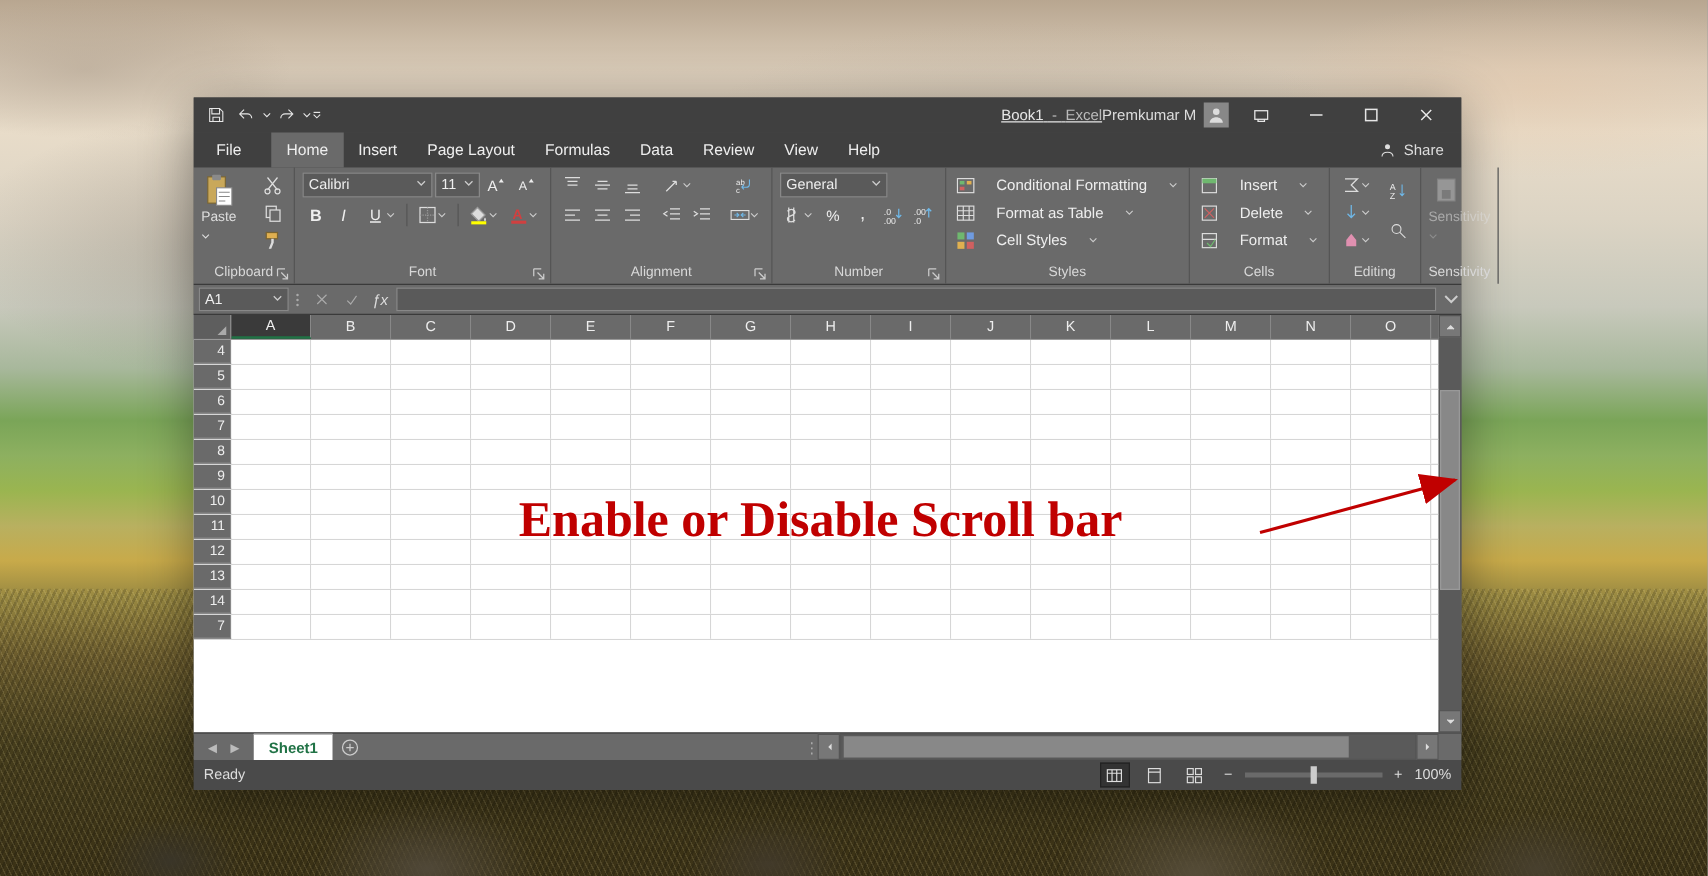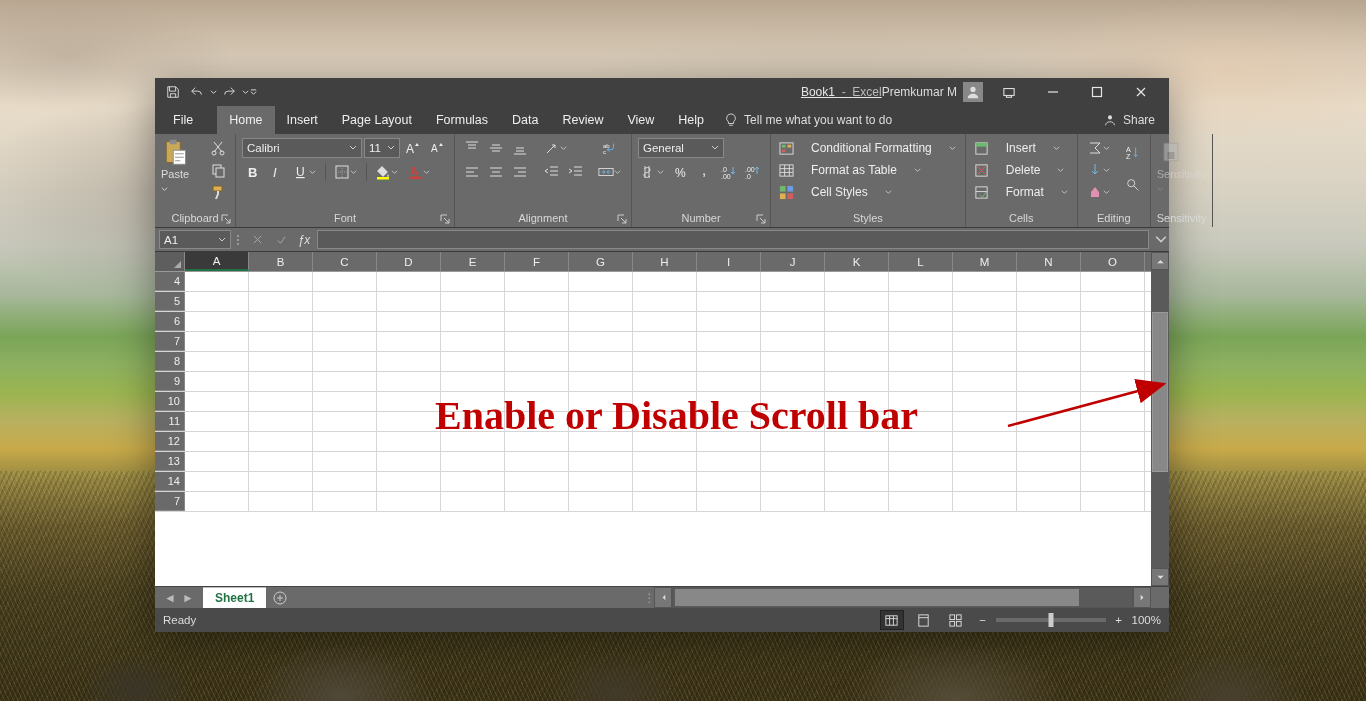--- a/index.html
+++ b/index.html
@@ -73,21 +73,21 @@
 .bigbtn svg { width:28px; height:28px; }
 .bigbtn span { font-size:11px; }
 .vstack { display:flex; flex-direction:column; gap:2px; }
 .hstack { display:flex; align-items:center; gap:2px; }
 .iconbtn { width:22px; height:20px; display:flex; align-items:center; justify-content:center; cursor:pointer; }
 .iconbtn.wide { width:auto; padding:0 3px; }
 .iconbtn svg { width:16px; height:16px; }
 .dd { width:8px; }
 .dd svg{width:7px;height:7px;}
 .combo { height:20px; background:#5a5a5a; border:1px solid #888; display:flex; align-items:center; padding:0 4px; color:#eee; font-size:11.5px; gap:4px; cursor:pointer; }
-.combo.font { width:120px; }
+.combo.font { width:104px; }
 .combo.size { width:36px; }
 .combo .carrow { margin-left:auto; }
 .menuitem { display:flex; align-items:center; gap:17px; cursor:pointer; height:20px; padding:0 2px; font-size:12px; color:#eee; white-space:nowrap; }
 .menuitem svg{width:15px;height:15px;}
 .menuitem .dd svg{width:7px;height:7px;}
 .disabled { opacity:0.55; }
 
 .fbar { height:24px; background:#6a6a6a; border-bottom:1px solid #3a3a3a; display:flex; align-items:stretch; }
 .namebox { width:72px; border:1px solid #888; margin:2px 0 2px 4px; background:#5a5a5a; display:flex; align-items:center; padding:0 4px; color:#eee; font-size:11.5px; }
 .namebox .carrow{margin-left:auto;}
@@ -135,21 +135,21 @@
 .status .spacer2{flex:1;}
 .viewbtn { width:24px; height:20px; display:flex; align-items:center; justify-content:center; cursor:pointer; }
 .viewbtn.active { background:#333; border:1px solid #222; }
 .viewbtn svg{width:15px;height:15px;stroke:#ddd;fill:none;}
 .zoom { display:flex; align-items:center; gap:6px; }
 .zoom .track { width:110px; height:4px; background:#6a6a6a; position:relative; }
 .zoom .tick { position:absolute; left:50%; top:-3px; bottom:-3px; width:1px; background:#999; }
 .zoom .knob { position:absolute; left:50%; top:-5px; width:5px; height:14px; background:#ccc; transform:translateX(-50%); cursor:pointer; }
 .zoom .pm { width:14px; text-align:center; cursor:pointer; }
 
-.annot { position:absolute; left:435px; top:392px; color:#c00000; font-family:"Times New Roman",serif; font-size:40px; font-weight:700; white-space:nowrap; pointer-events:none; }
+.annot { position:absolute; left:415px; top:392px; color:#c00000; font-family:"Times New Roman",serif; font-size:40px; font-weight:700; white-space:nowrap; pointer-events:none; }
 .arrow-svg { position:absolute; left:1006px; top:376px; pointer-events:none; }
 .carrow svg{width:8px;height:8px;}
 </style>
 </head>
 <body>
 
 <div class="sky-gradient"></div>
 <div class="ground-noise"></div>
 <div class="rocks"></div>
 
@@ -228,26 +228,20 @@
   <div class="tabs">
     <div class="tab">File</div>
     <div class="tab active">Home</div>
     <div class="tab">Insert</div>
     <div class="tab">Page Layout</div>
     <div class="tab">Formulas</div>
     <div class="tab">Data</div>
     <div class="tab">Review</div>
     <div class="tab">View</div>
     <div class="tab">Help</div>
-    <div class="tellme">
-      <svg viewBox="0 0 16 16">
-          <path d="M8 1a5 5 0 0 0-3 9v2h6v-2a5 5 0 0 0-3-9zM6 14h4" stroke-width="1"></path>
-        </svg>
-      <span>Tell me what you want to do</span>
-    </div>
     <div class="share">
       <svg viewBox="0 0 16 16">
           <circle cx="8" cy="5" r="2.3"></circle>
           <path d="M3 14c0-2.5 2.2-4 5-4s5 1.5 5 4" fill="none" stroke="#ddd"></path>
         </svg>
       <span>Share</span>
     </div>
   </div>
 
   <div class="ribbon">

